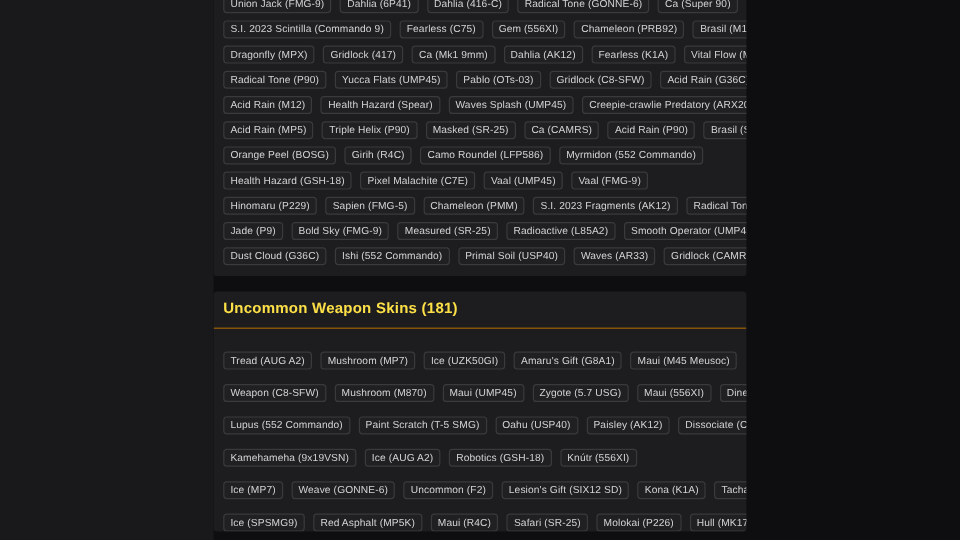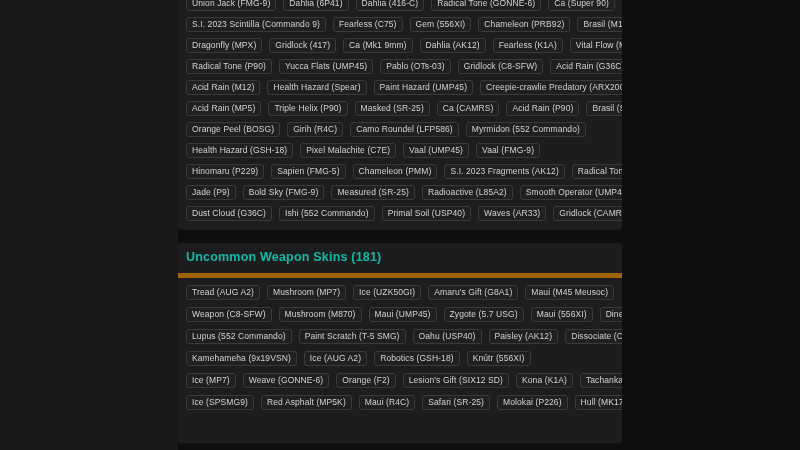--- a/index.html
+++ b/index.html
@@ -43,32 +43,32 @@
   }
   .card-2 {
     margin-top: 13px;
     height: 200px;
   }
   .section-header {
     padding: 7px 8px 9px 8px;
     font-size: 12.5px;
     font-weight: bold;
     letter-spacing: 0.2px;
-    color: #14b8a6;
-    border-bottom: 5px solid #a16207;
+    color: #fde047;
+    border-bottom: 1px solid #a16207;
   }
   .chip-rows { display: block; }
   .card-2 .chip-rows { padding: 7px 8px 8px 8px; }
   .chip-row {
     display: flex;
     flex-wrap: nowrap;
     gap: 7px;
     margin-bottom: 6px;
   }
-  .card-2 .chip-row { margin-bottom: 7px; }
+  .card-2 .chip-row { margin-bottom: 7px; margin-top: 12px; }
   .chip {
     appearance: none;
     -webkit-appearance: none;
     margin: 0;
     display: inline-flex;
     align-items: center;
     height: 15px;
     box-sizing: border-box;
     padding: 0 5px;
     background: #202023;
@@ -118,21 +118,21 @@
           <div class="chip-row">
             <button class="chip">Radical Tone (P90)</button>
             <button class="chip">Yucca Flats (UMP45)</button>
             <button class="chip">Pablo (OTs-03)</button>
             <button class="chip">Gridlock (C8-SFW)</button>
             <button class="chip">Acid Rain (G36C)</button>
           </div>
           <div class="chip-row">
             <button class="chip">Acid Rain (M12)</button>
             <button class="chip">Health Hazard (Spear)</button>
-            <button class="chip">Paint Hazard (UMP45)</button>
+            <button class="chip">Waves Splash (UMP45)</button>
             <button class="chip">Creepie-crawlie Predatory (ARX200)</button>
           </div>
           <div class="chip-row">
             <button class="chip">Acid Rain (MP5)</button>
             <button class="chip">Triple Helix (P90)</button>
             <button class="chip">Masked (SR-25)</button>
             <button class="chip">Ca (CAMRS)</button>
             <button class="chip">Acid Rain (P90)</button>
             <button class="chip">Brasil (SPAS-15)</button>
           </div>
@@ -198,21 +198,21 @@
           </div>
           <div class="chip-row">
             <button class="chip">Kamehameha (9x19VSN)</button>
             <button class="chip">Ice (AUG A2)</button>
             <button class="chip">Robotics (GSH-18)</button>
             <button class="chip">Knútr (556XI)</button>
           </div>
           <div class="chip-row">
             <button class="chip">Ice (MP7)</button>
             <button class="chip">Weave (GONNE-6)</button>
-            <button class="chip">Orange (F2)</button>
+            <button class="chip">Uncommon (F2)</button>
             <button class="chip">Lesion's Gift (SIX12 SD)</button>
             <button class="chip">Kona (K1A)</button>
             <button class="chip">Tachanka's Gift (9x19VSN)</button>
           </div>
           <div class="chip-row">
             <button class="chip">Ice (SPSMG9)</button>
             <button class="chip">Red Asphalt (MP5K)</button>
             <button class="chip">Maui (R4C)</button>
             <button class="chip">Safari (SR-25)</button>
             <button class="chip">Molokai (P226)</button>

